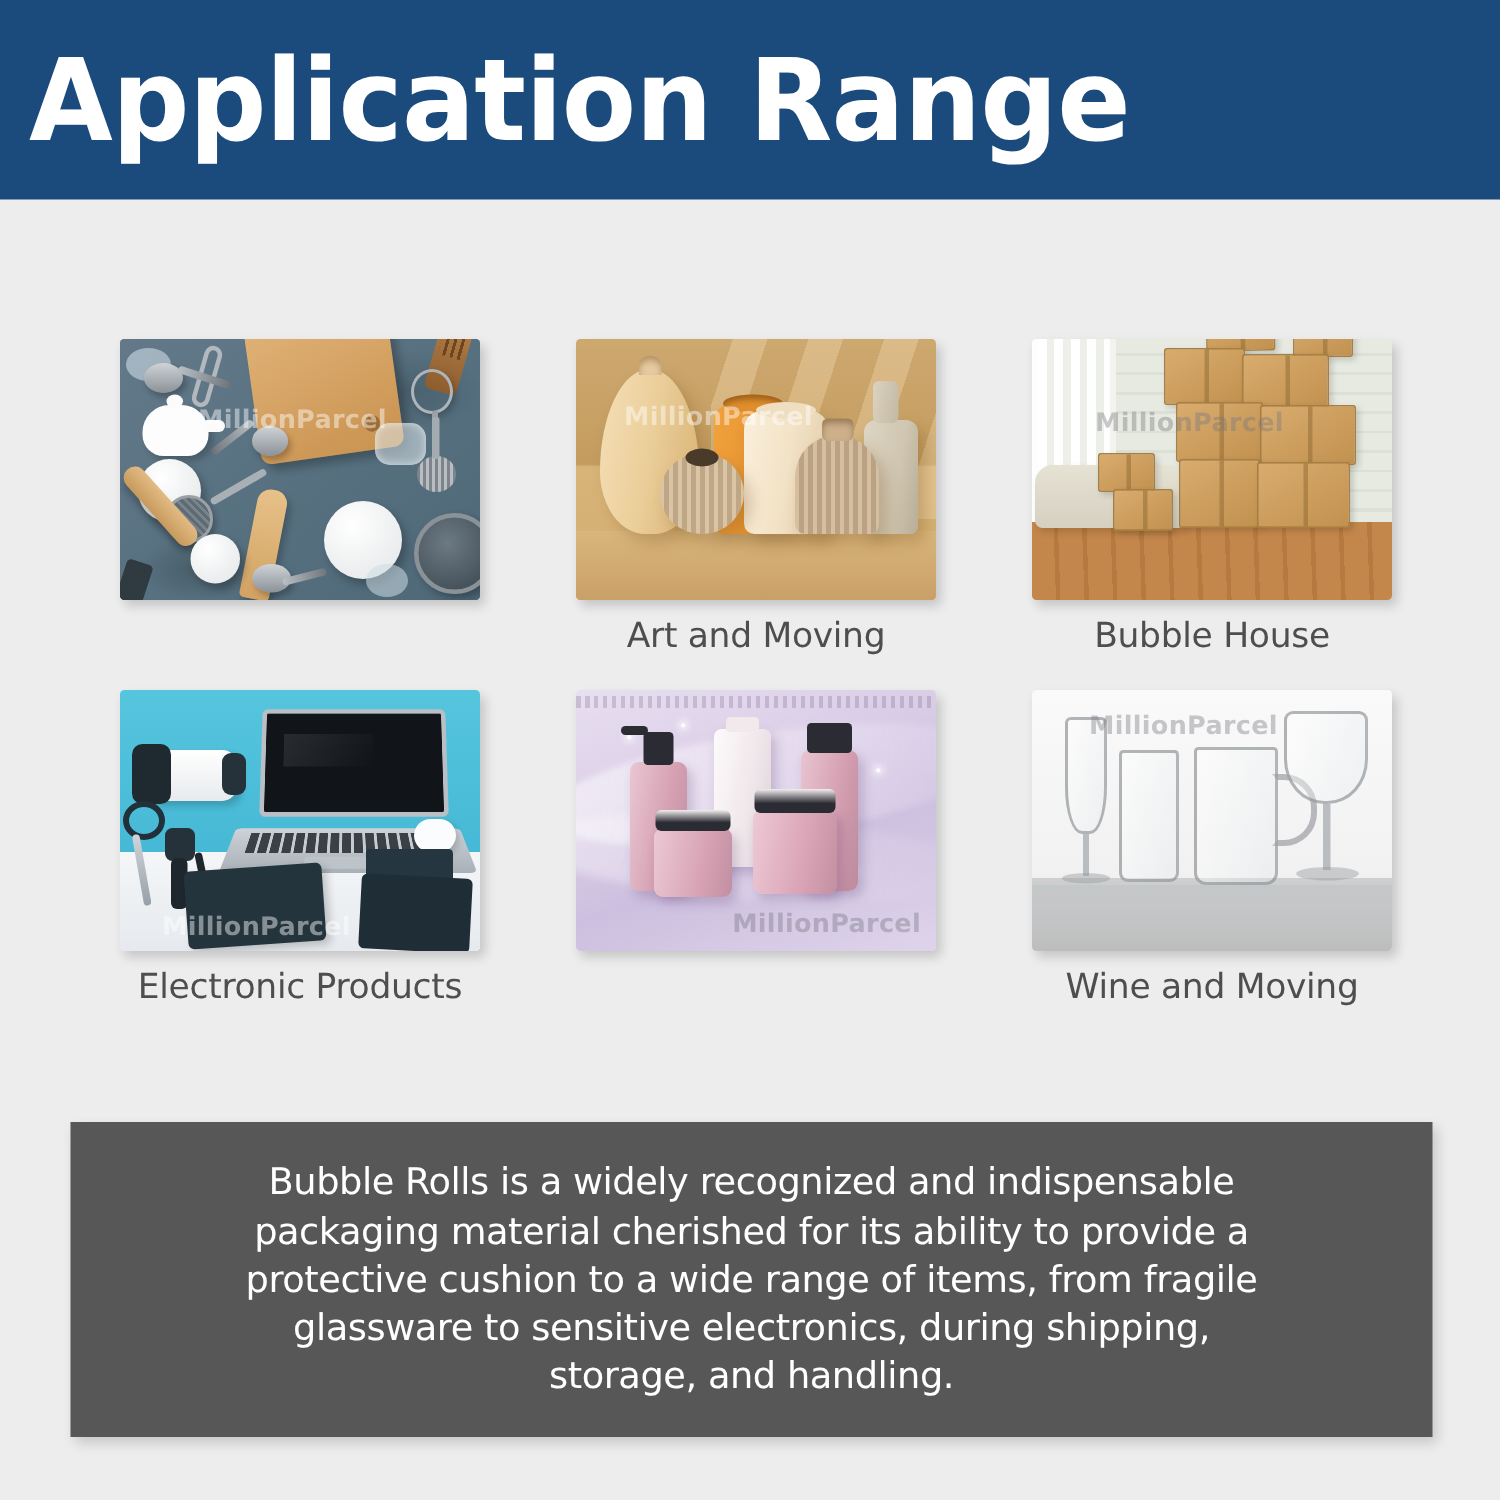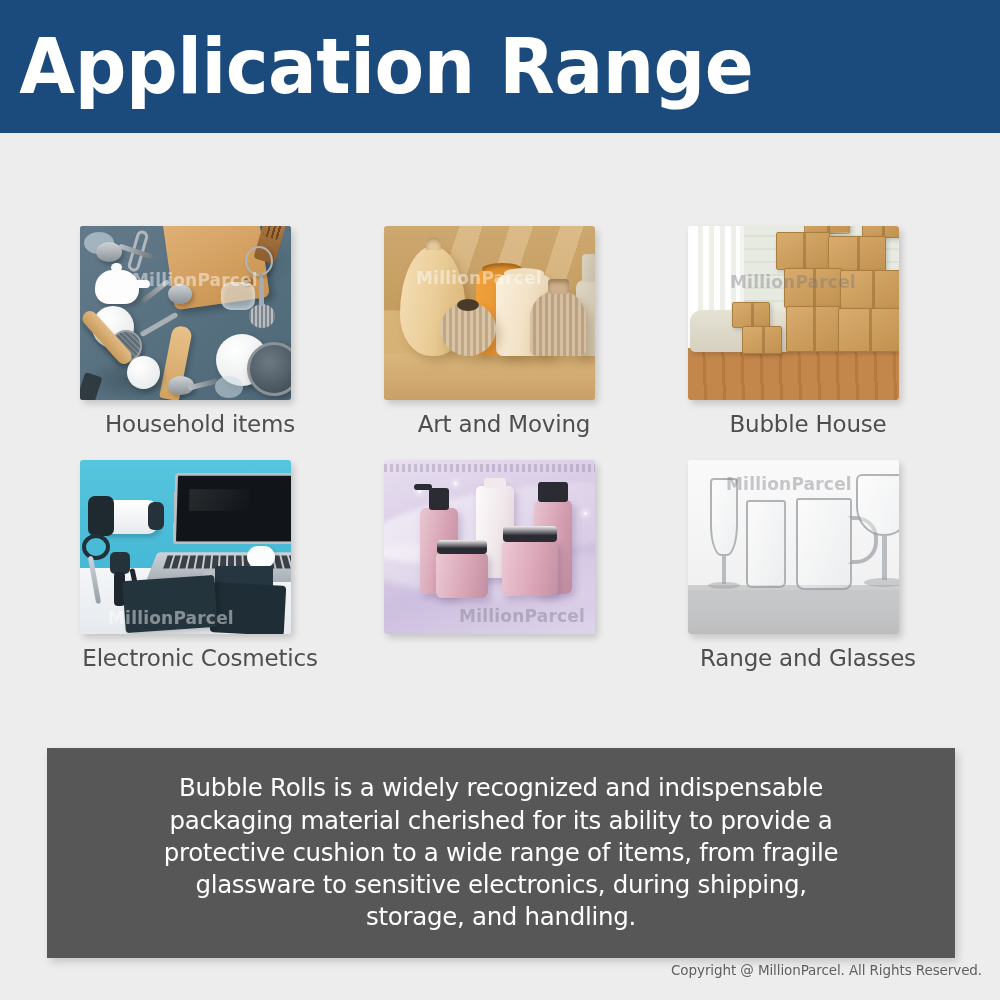--- a/index.html
+++ b/index.html
@@ -30,21 +30,21 @@
   .grid {
     position: absolute; left: 80px; top: 226px; width: 848px;
     display: grid;
     grid-template-columns: repeat(3, 240px);
     column-gap: 64px;
     row-gap: 23px;
   }
   .card { width: 240px; }
   .thumb {
     position: relative;
-    width: 211px; height: 174px;
+    width: 240px; height: 174px;
     border-radius: 3px;
     overflow: hidden;
     box-shadow: 3px 4px 7px rgba(0,0,0,0.17);
     text-decoration: underline;
   }
   .card-label {
     margin-top: 11px;
     text-align: center;
     font-size: 23px;
     color: #4e4e4e;
@@ -290,21 +290,20 @@
         <div class="spatula"></div>
         <div class="bowl b1"></div>
         <div class="bowl b3"></div>
         <div class="masher"></div>
         <div class="pan"></div>
         <div class="spoon sp3"></div>
         <div class="brush"></div>
         <div class="cupsm2"></div>
         <div class="wm" style="left:52px;top:44px;">MillionParcel</div>
       </div>
-      <div class="card-label">Household items</div>
     </div>
 
     <div class="card">
       <div class="thumb img-art">
         <div class="art-light"></div>
         <div class="art-floor"></div>
         <div class="vase v-teardrop"></div>
         <div class="vase v-orange"></div>
         <div class="vase v-bottle"></div>
         <div class="vase v-white"></div>
@@ -348,21 +347,21 @@
         <div class="buds"></div>
         <div class="headph"></div>
         <div class="watch"></div>
         <div class="pen"></div>
         <div class="pen2"></div>
         <div class="note2"></div>
         <div class="note"></div>
         <div class="tablet"></div>
         <div class="wm" style="left:28px;bottom:6px;top:auto;">MillionParcel</div>
       </div>
-      <div class="card-label">Electronic Cosmetics</div>
+      <div class="card-label">Electronic Products</div>
     </div>
 
     <div class="card">
       <div class="thumb img-cos">
         <div class="cos-swirl"></div>
         <div class="cos-swirl2"></div>
         <div class="cos-top"></div>
         <div class="sparkle" style="left:34px;top:30px;"></div>
         <div class="sparkle" style="left:200px;top:52px;"></div>
         <div class="sparkle" style="left:182px;top:120px;"></div>
@@ -383,24 +382,23 @@
         <div class="gl-flute-foot"></div>
         <div class="gl gl-tumbler"></div>
         <div class="gl-mug-handle"></div>
         <div class="gl gl-mug"></div>
         <div class="gl gl-wine"></div>
         <div class="gl-wine-stem"></div>
         <div class="gl-wine-foot"></div>
         <div class="refl" style="left:0;width:100%;"></div>
         <div class="wm dark" style="left:38px;top:14px;">MillionParcel</div>
       </div>
-      <div class="card-label">Range and Glasses</div>
+      <div class="card-label">Wine and Moving</div>
     </div>
 
   </div>
 
   <div class="desc">
     <p class="desc-text">Bubble Rolls is a widely recognized and indispensable packaging material cherished for its ability to provide a protective cushion to a wide range of items, from fragile glassware to sensitive electronics, during shipping, storage, and handling.</p>
   </div>
 
-  <div class="footer">Copyright @ MillionParcel. All Rights Reserved.</div>
 
 </div>
 
 </body></html>

